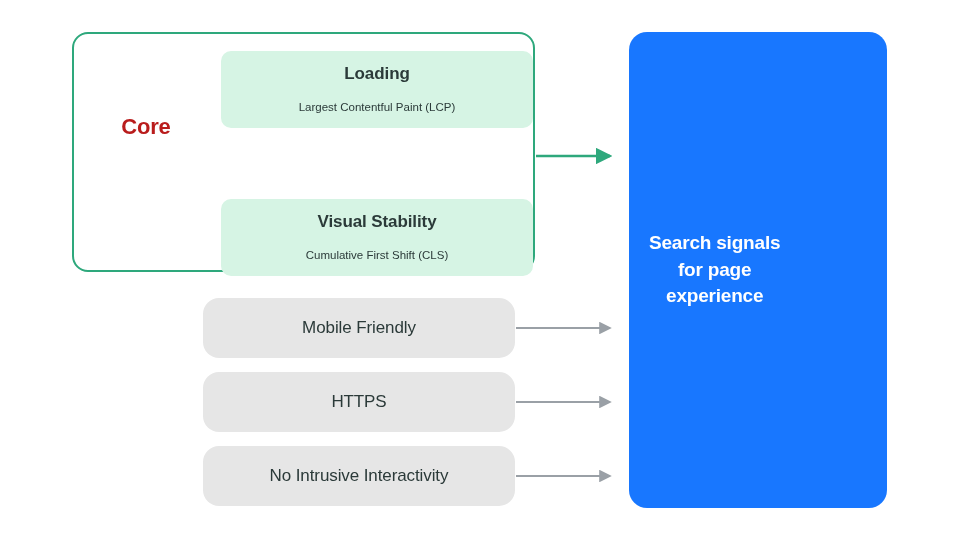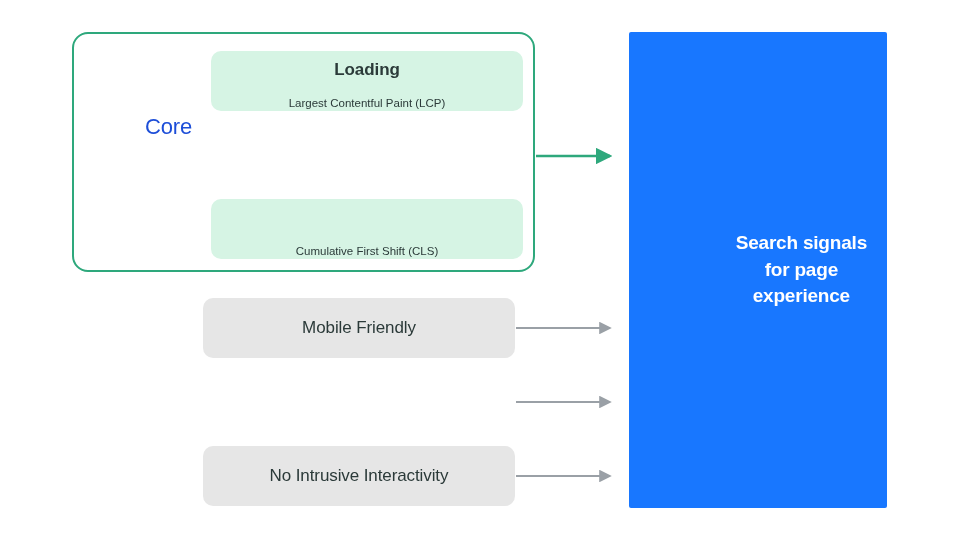--- a/index.html
+++ b/index.html
@@ -27,40 +27,40 @@
     border: 2px solid #2EA87C;
     border-radius: 16px;
     background: transparent;
   }
 
   .cwv-label {
     position: absolute;
     left: 100px;
     top: 113px;
     width: 92px;
-    text-align: right;
-    color: #1d4ed8;
+    text-align: center;
+    color: #b91c1c;
     font-size: 22px;
-    font-weight: normal;
+    font-weight: bold;
     line-height: 1.26;
     letter-spacing: -0.2px;
   }
 
   
   .vital-card {
     position: absolute;
-    left: 211px;
+    left: 221px;
     width: 312px;
-    height: 60px;
+    height: 77px;
     background: #D6F4E4;
     border-radius: 10px;
     display: flex;
     flex-direction: column;
     align-items: center;
-    justify-content: flex-end;
+    justify-content: center;
     box-sizing: border-box;
   }
   .vital-card.c0 { top: 51px; }
   .vital-card.c1 { top: 125px; }
   .vital-card.c2 { top: 199px; }
 
   .vital-title {
     color: #2B3A39;
     font-size: 17px;
     font-weight: bold;
@@ -75,21 +75,21 @@
     margin-top: 16px;
   }
 
   
   .gray-box {
     position: absolute;
     left: 203px;
     width: 312px;
     height: 60px;
     background: #E6E6E6;
-    border-radius: 10px;
+    border-radius: 16px;
     display: flex;
     align-items: center;
     justify-content: center;
     box-sizing: border-box;
   }
   .gray-box.g0 { top: 298px; }
   .gray-box.g1 { top: 372px; }
   .gray-box.g2 { top: 446px; }
 
   .gray-label {
@@ -100,24 +100,24 @@
   }
 
   
   .blue-box {
     position: absolute;
     left: 629px;
     top: 32px;
     width: 258px;
     height: 476px;
     background: #1877FF;
-    border-radius: 2px;
+    border-radius: 18px;
     display: flex;
     align-items: center;
-    justify-content: flex-end;
+    justify-content: flex-start;
     box-sizing: border-box;
   }
   .blue-text {
     color: #ffffff;
     font-size: 19px;
     font-weight: bold;
     line-height: 1.42;
     text-align: center;
     letter-spacing: -0.2px;
     white-space: pre-line;
@@ -145,25 +145,29 @@
     <div>Core</div>
   </div>
 
   <div class="vital-card c0">
     <div class="vital-title">Loading</div>
     <div class="vital-sub">Largest Contentful Paint (LCP)</div>
   </div>
 
 
   <div class="vital-card c2">
+    <div class="vital-title">Visual Stability</div>
     <div class="vital-sub">Cumulative First Shift (CLS)</div>
   </div>
 
   <div class="gray-box g0">
     <div class="gray-label">Mobile Friendly</div>
+  </div>
+  <div class="gray-box g1">
+    <div class="gray-label">HTTPS</div>
   </div>
   <div class="gray-box g2">
     <div class="gray-label">No Intrusive Interactivity</div>
   </div>
 
   <div class="blue-box">
     <div class="blue-text">Search signals
 for page
 experience</div>
   </div>

